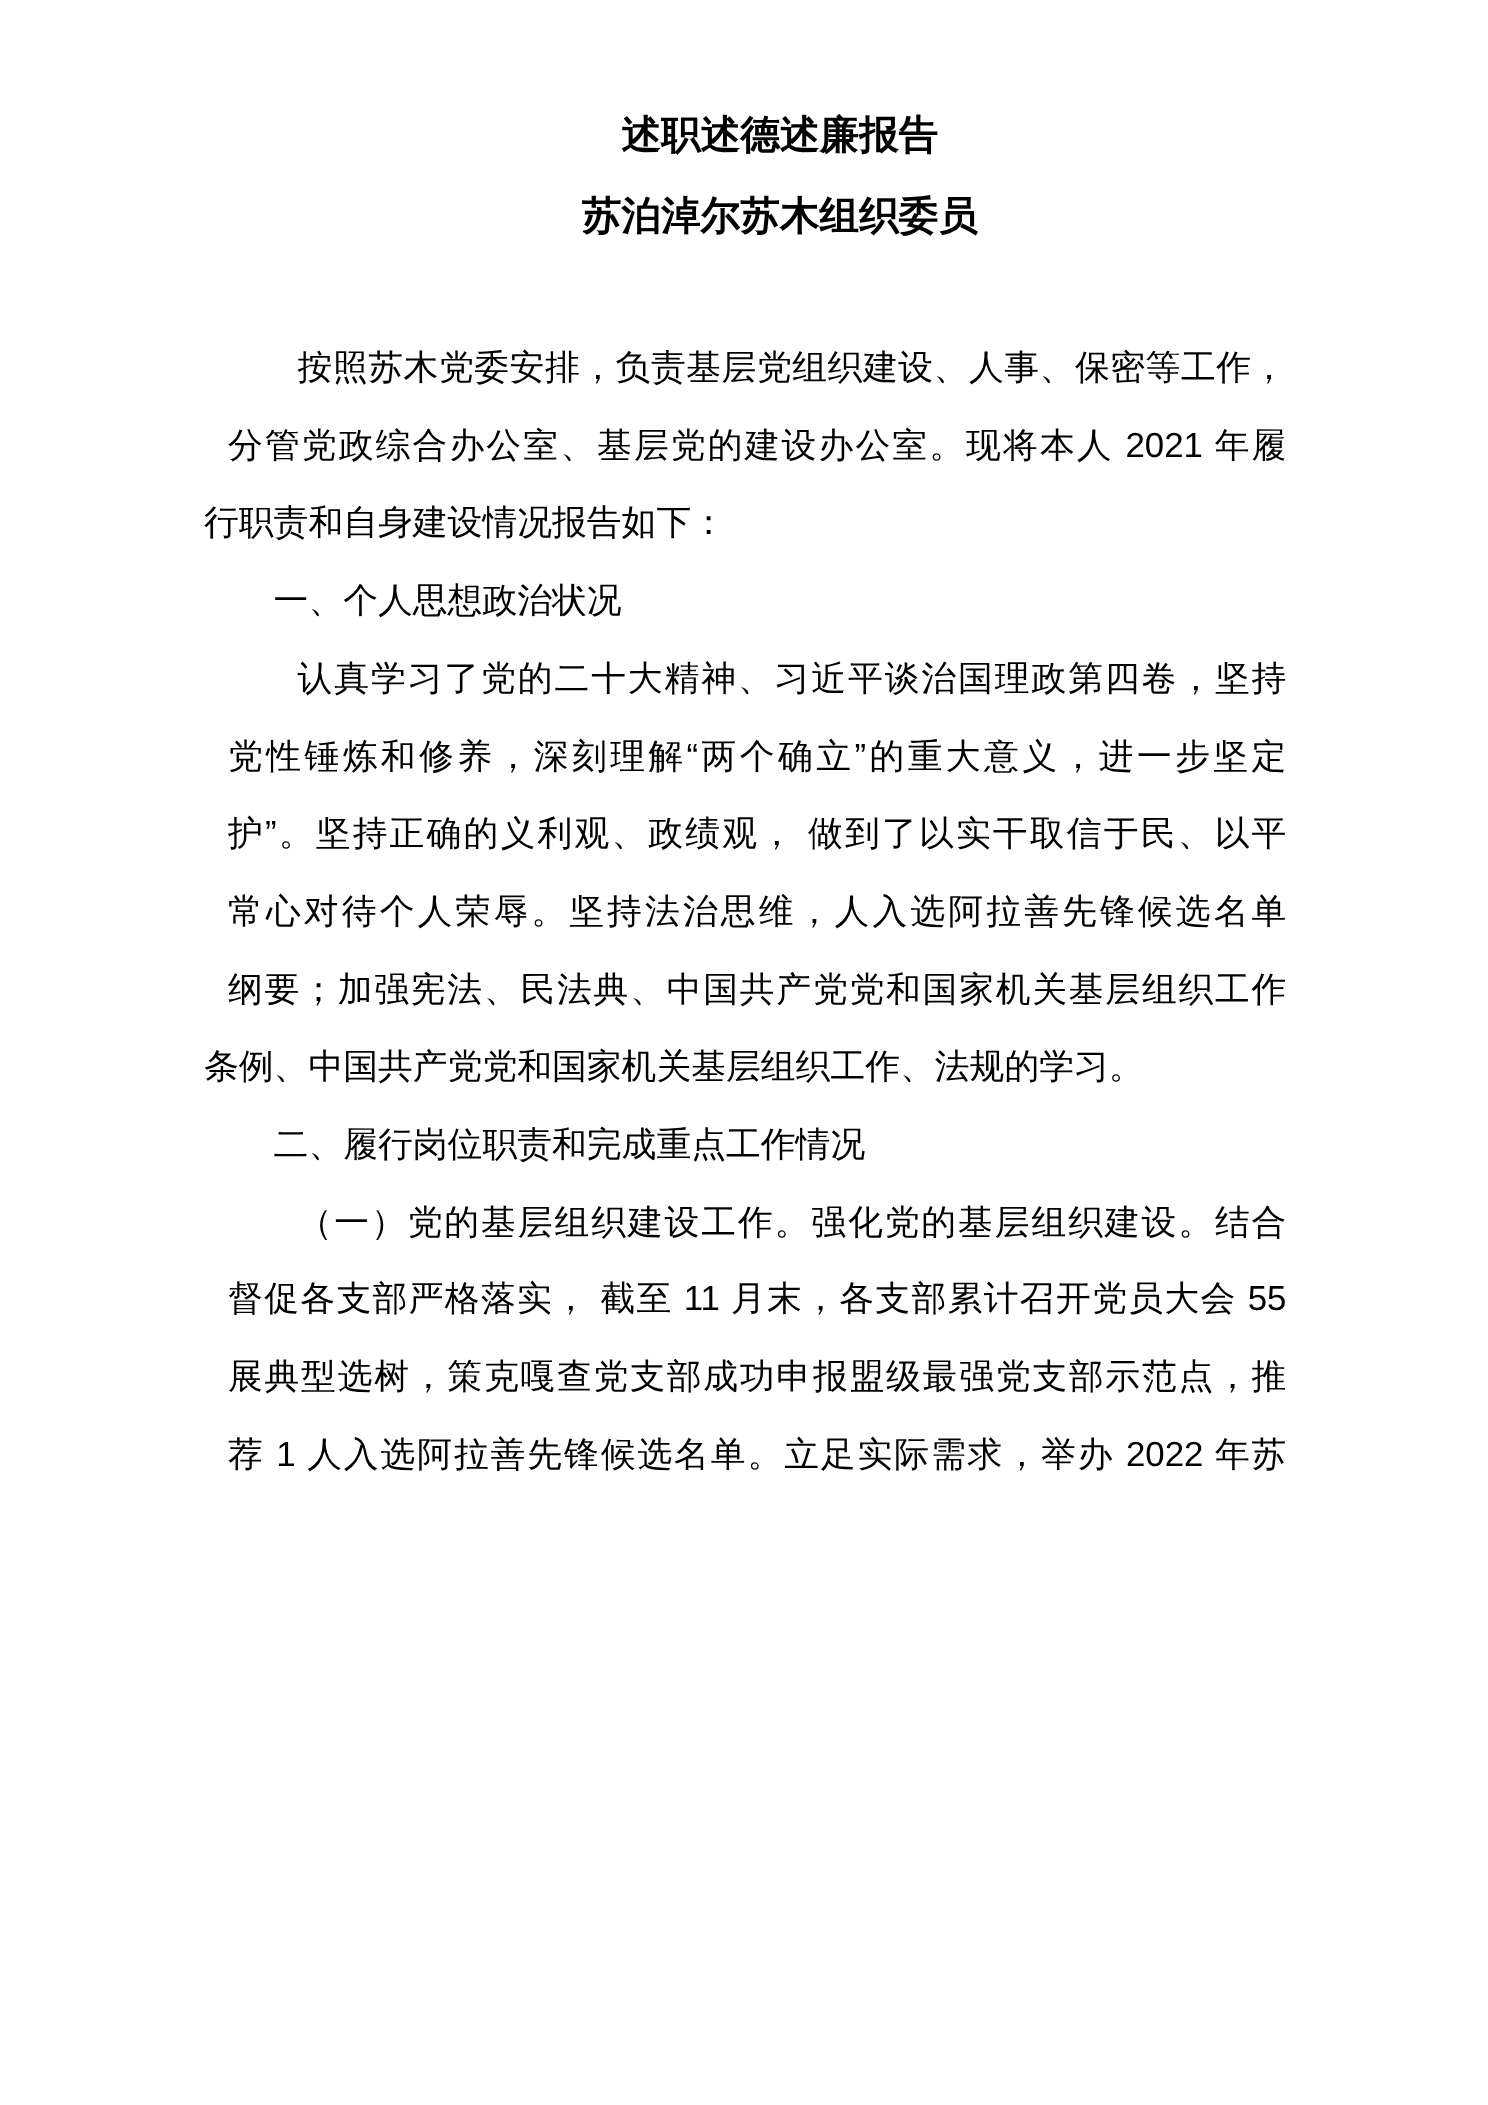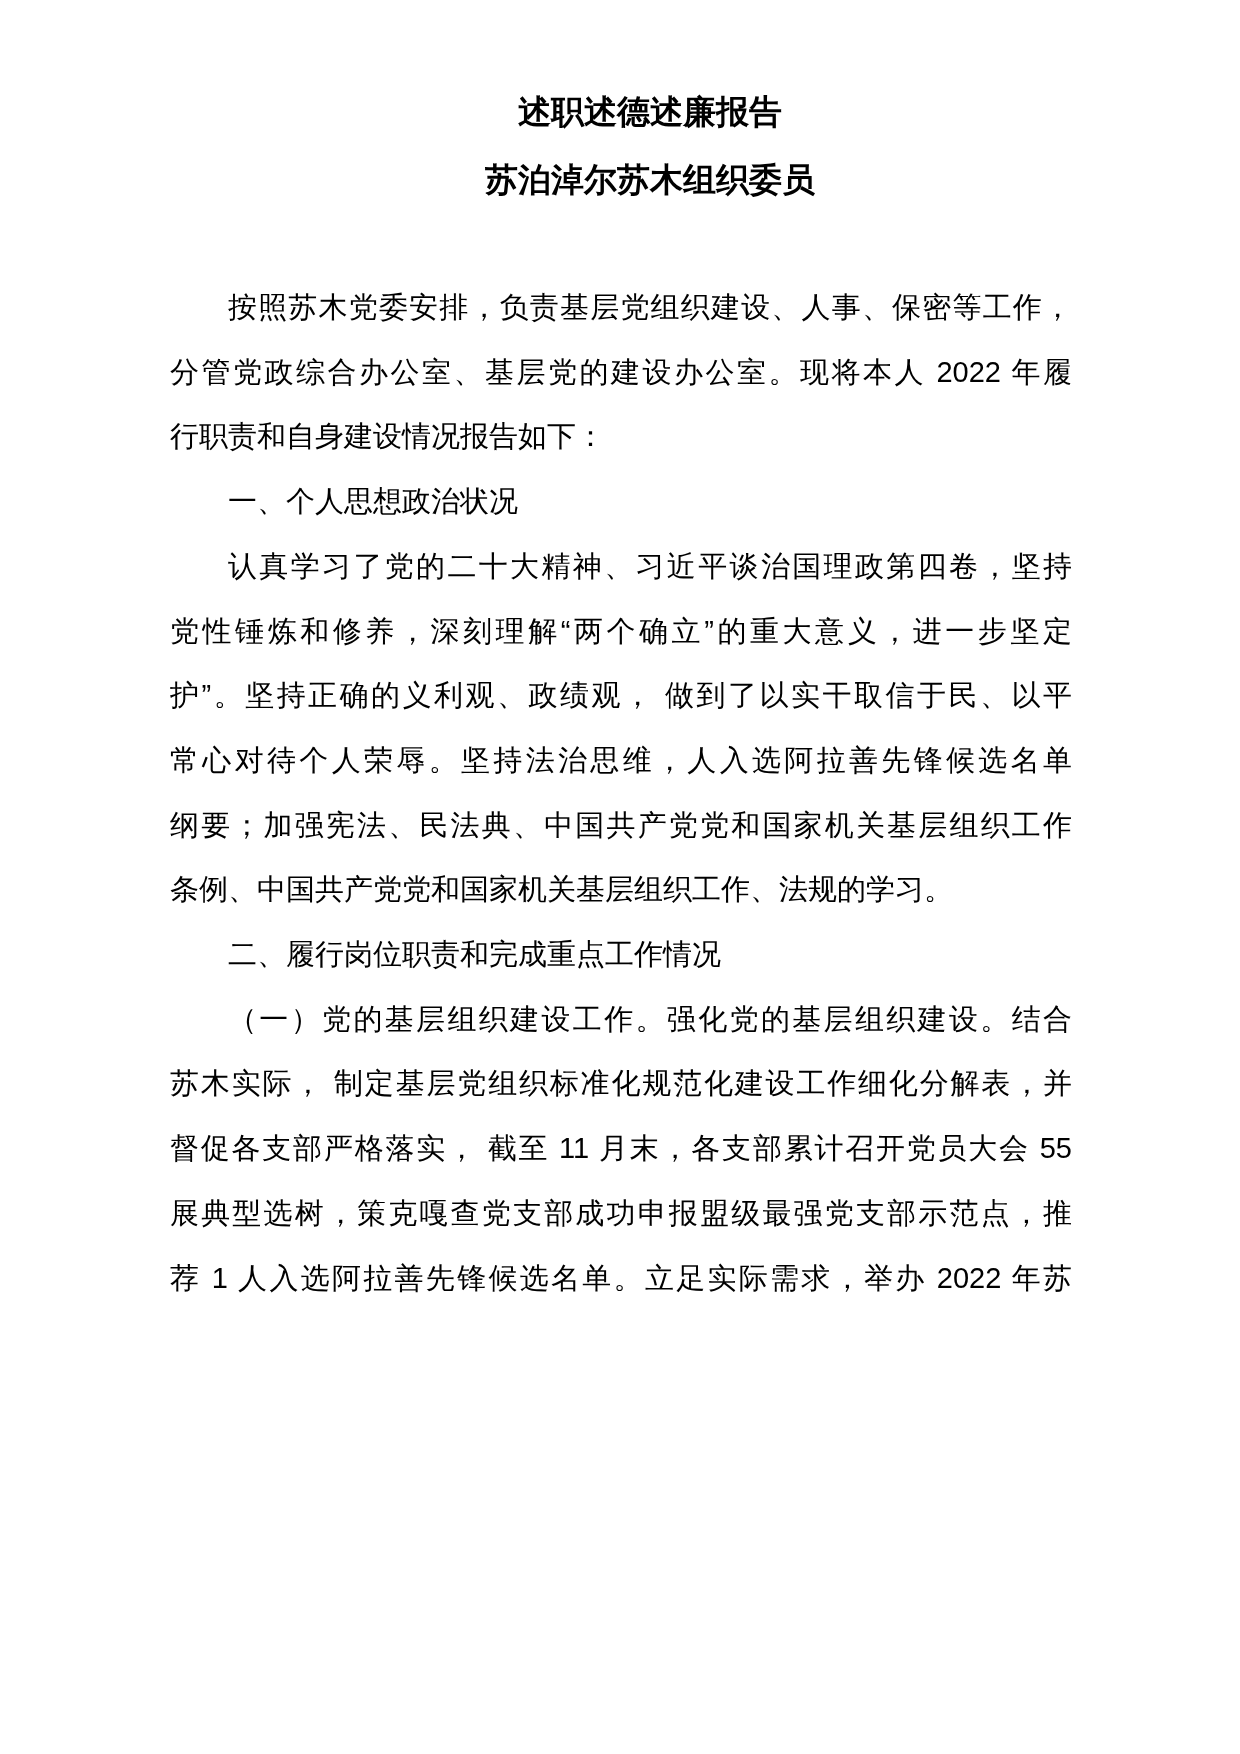--- a/index.html
+++ b/index.html
@@ -38,54 +38,54 @@
   .line {
     font-size: 29px;
     line-height: 64.7px;
     text-align: justify;
     text-align-last: left;
     white-space: normal;
     letter-spacing: 0;
   }
   .line.full {
     text-align-last: justify;
+    margin-left: 20px;
   }
   .line.first {
     text-indent: 58px;
   }
 </style>
 </head>
 <body>
 
 <div class="page">
   <div class="content">
     <div class="doc-title">述职述德述廉报告</div>
     <div class="doc-subtitle">苏泊淖尔苏木组织委员</div>
     <div class="doc-body">
         <div class="paragraph">
           <div class="line first full">按照苏木党委安排，负责基层党组织建设、人事、保密等工作，</div>
-          <div class="line full">分管党政综合办公室、基层党的建设办公室。现将本人 2022 年履</div>
+          <div class="line full">分管党政综合办公室、基层党的建设办公室。现将本人 2021 年履</div>
           <div class="line">行职责和自身建设情况报告如下：</div>
         </div>
         <div class="paragraph">
           <div class="line first">一、个人思想政治状况</div>
         </div>
         <div class="paragraph">
           <div class="line first full">认真学习了党的二十大精神、习近平谈治国理政第四卷，坚持</div>
           <div class="line full">党性锤炼和修养，深刻理解“两个确立”的重大意义，进一步坚定</div>
           <div class="line full">护”。坚持正确的义利观、政绩观， 做到了以实干取信于民、以平</div>
           <div class="line full">常心对待个人荣辱。坚持法治思维，人入选阿拉善先锋候选名单</div>
           <div class="line full">纲要；加强宪法、民法典、中国共产党党和国家机关基层组织工作</div>
           <div class="line">条例、中国共产党党和国家机关基层组织工作、法规的学习。</div>
         </div>
         <div class="paragraph">
           <div class="line first">二、履行岗位职责和完成重点工作情况</div>
         </div>
         <div class="paragraph">
           <div class="line first full">（一）党的基层组织建设工作。强化党的基层组织建设。结合</div>
-          <div class="line full">苏木实际， 制定基层党组织标准化规范化建设工作细化分解表，并</div>
           <div class="line full">督促各支部严格落实， 截至 11 月末，各支部累计召开党员大会 55</div>
           <div class="line full">展典型选树，策克嘎查党支部成功申报盟级最强党支部示范点，推</div>
           <div class="line full">荐 1 人入选阿拉善先锋候选名单。立足实际需求，举办 2022 年苏</div>
         </div>
       </div>
   </div>
 </div>
 
 </body></html>

